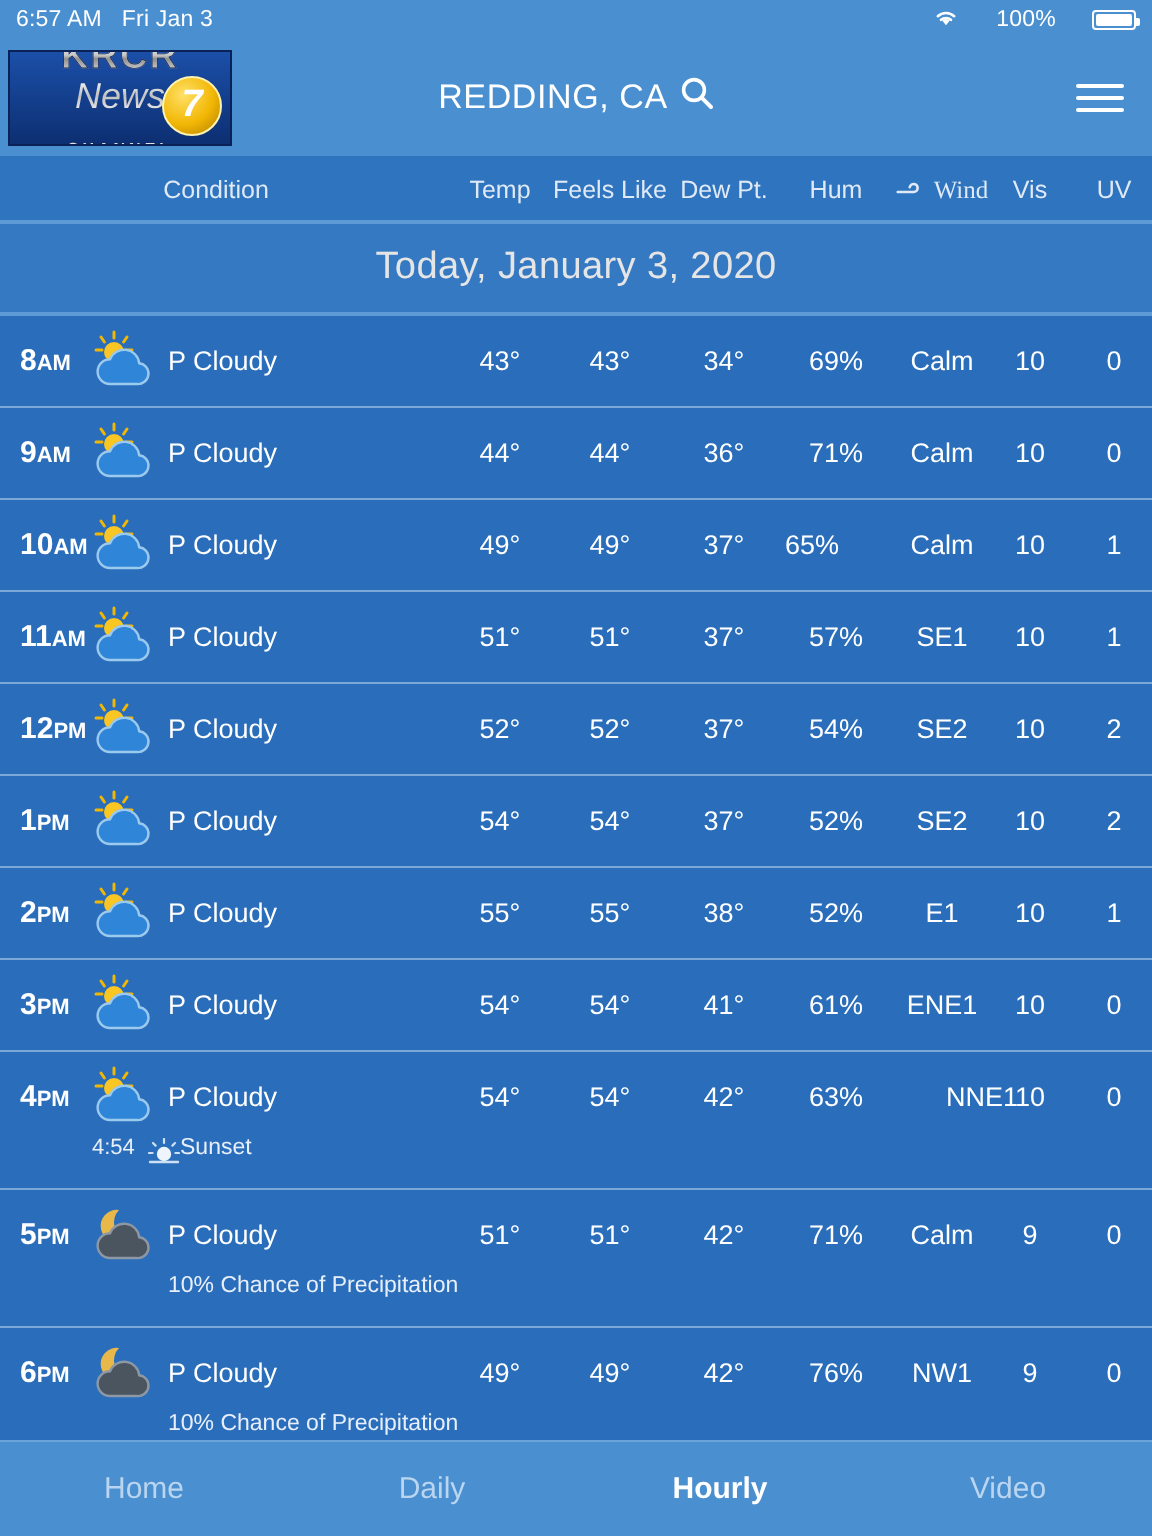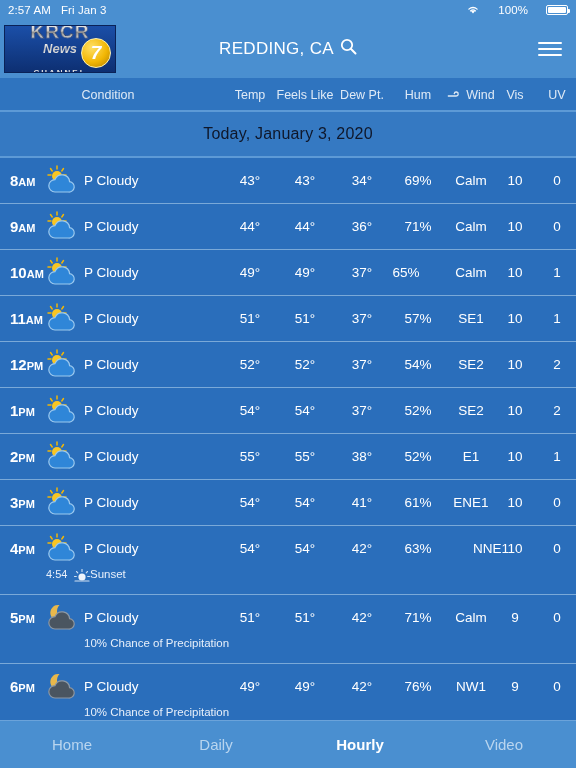--- a/index.html
+++ b/index.html
@@ -42,21 +42,21 @@
     display: flex; flex-direction: column; align-items: center; justify-content: center;
     position: relative; overflow: hidden;
   }
   .logo .krcr {
     font-size: 19px; font-weight: bold; letter-spacing: 1px; line-height: 1;
     background: linear-gradient(180deg,#ffffff 0%,#c9c9c9 45%,#8f8f8f 55%,#efefef 100%);
     -webkit-background-clip: text; background-clip: text; color: transparent;
     -webkit-text-stroke: 0.4px #0a2257;
   }
   .logo .news {
-    font-size: 13px; font-weight: bold; font-style: italic; line-height: 1; margin-top: 1px;
+    font-size: 18px; font-weight: normal; font-style: italic; line-height: 1; margin-top: 1px;
     background: linear-gradient(180deg,#ffffff 0%,#c0c0c0 50%,#f2f2f2 100%);
     -webkit-background-clip: text; background-clip: text; color: transparent;
   }
   .logo .channel {
     font-size: 8px; font-weight: bold; letter-spacing: 2px; line-height: 1; margin-top: 14px;
     color: #e2e2e2;
   }
   .logo .seven {
     position: absolute; right: 4px; bottom: 4px;
     width: 30px; height: 30px; border-radius: 50%;
@@ -79,27 +79,27 @@
 
   
   .colhead {
     height: 34px; background: #2f74bf; color: #dfeaf6;
     position: relative; font-size: 12.5px;
     border-bottom: 2px solid #5d9ad6;
   }
   .colhead .c, .row .c { position: absolute; top: 0; transform: translateX(-50%); }
   .colhead .c { line-height: 34px; }
   .colhead .condition { left: 108px; transform: translateX(-50%); }
-  .wind-h { display: flex; align-items: center; gap: 5px; }
+  .wind-h { display: flex; align-items: center; gap: 5px; font-family: Liberation Serif, serif; }
 
   
   .datebar {
-    height: 46px; background: #3579c2; color: #0f172a;
+    height: 46px; background: #3579c2; color: #e5e5e5;
     display: flex; align-items: center; justify-content: center;
-    font-size: 16px; letter-spacing: .2px;
+    font-size: 19px; letter-spacing: .2px;
     border-bottom: 2px solid #5d9ad6;
   }
 
   
   .rows { position: relative; }
   .row {
     position: relative; background: #2a6ebb;
     border-bottom: 1px solid #7aa9d8;
     color: #ffffff;
   }
@@ -134,21 +134,21 @@
   }
   .tab.active { color: #ffffff; font-weight: bold; }
 </style>
 </head>
 <body>
 
 <div class="app">
 
   <div class="statusbar">
     <div class="sb-left">
-      <span>2:57 AM</span>
+      <span>6:57 AM</span>
       <span>Fri Jan 3</span>
     </div>
     <div class="sb-right">
       <span class="wifi-ico">
         <svg width="14" height="11" viewBox="0 0 14 11">
           <path d="M7 9.6 L5.1 7.2 A3.1 3.1 0 0 1 8.9 7.2 Z" fill="#fff"></path>
           <path d="M2.9 5.1 A6 6 0 0 1 11.1 5.1" stroke="#fff" stroke-width="1.3" fill="none" stroke-linecap="round"></path>
           <path d="M4.5 6.9 A3.9 3.9 0 0 1 9.5 6.9" stroke="#fff" stroke-width="1.3" fill="none" stroke-linecap="round"></path>
         </svg>
       </span>

